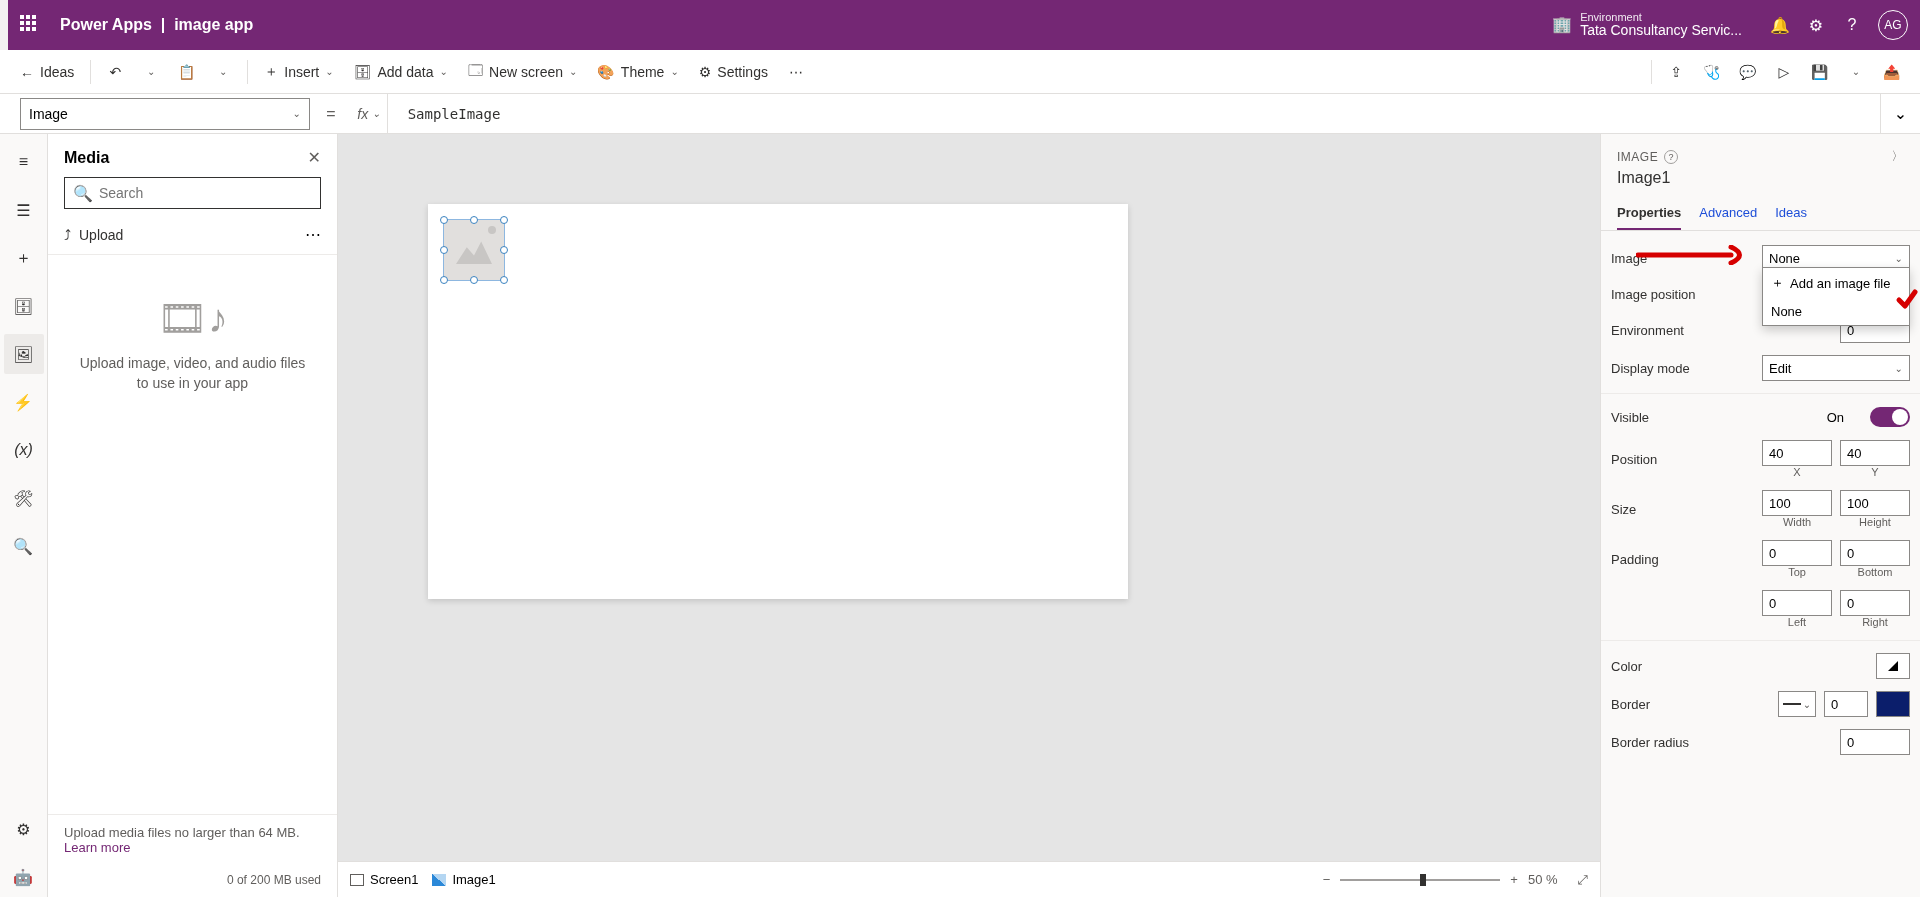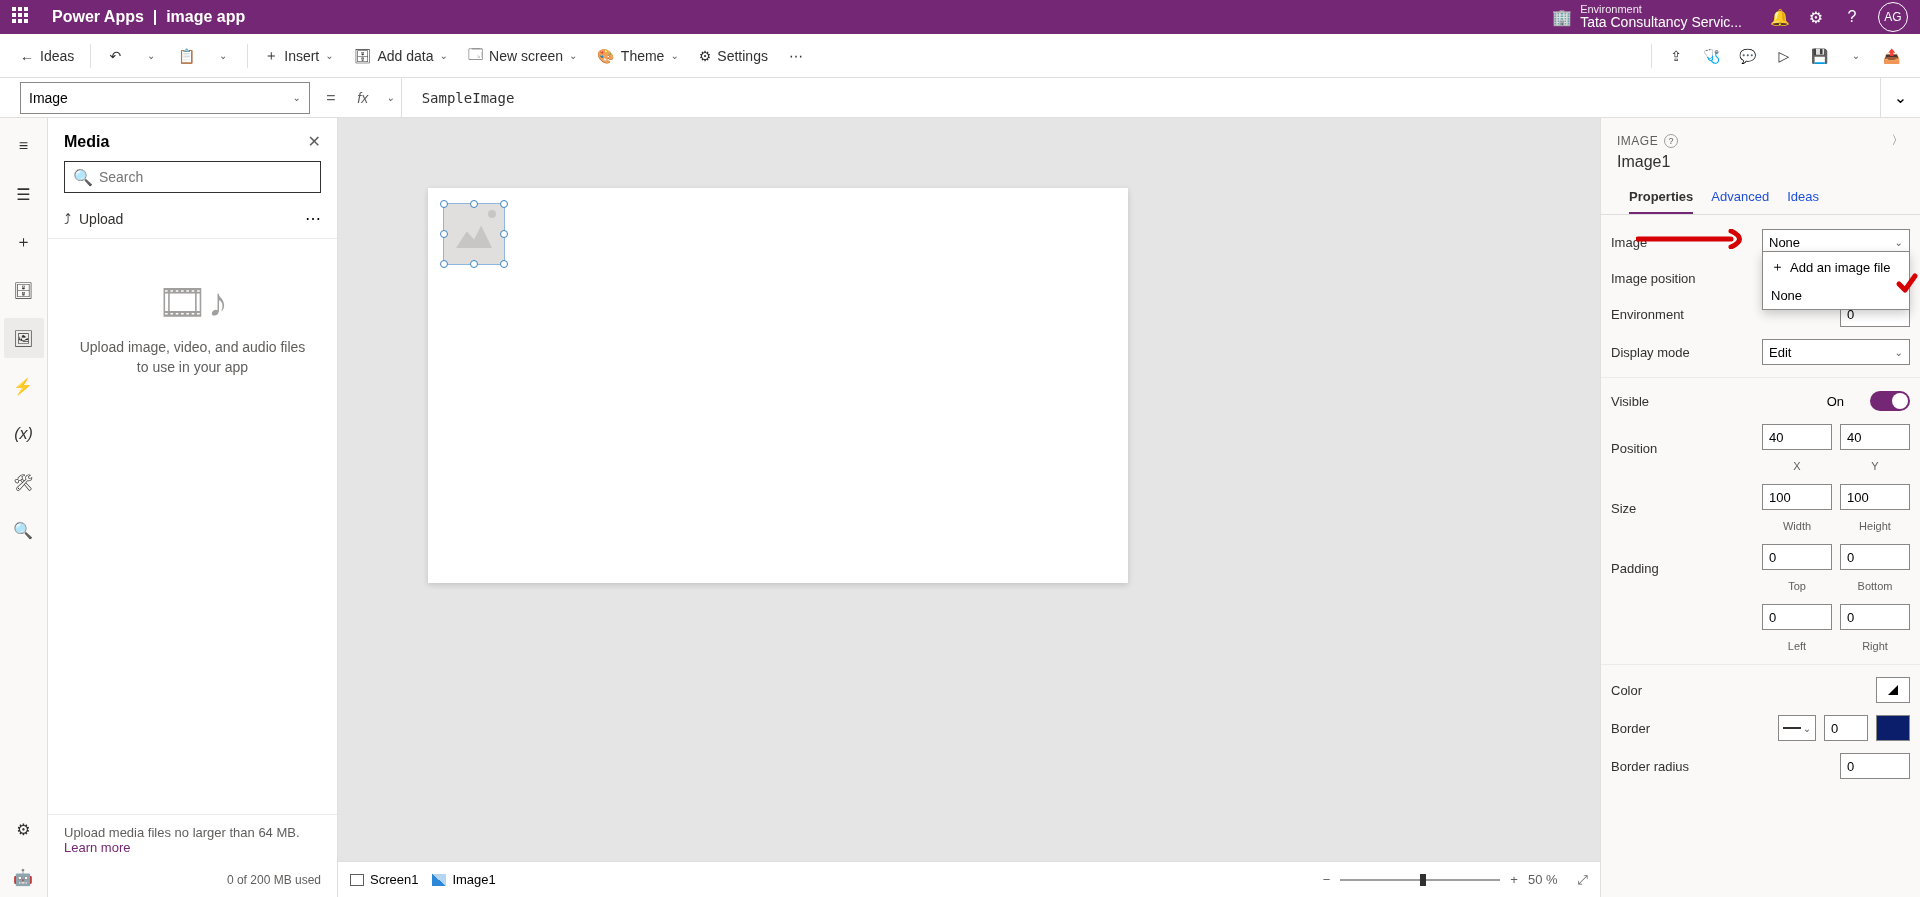--- a/index.html
+++ b/index.html
@@ -1,20 +1,20 @@
 <!DOCTYPE html>
 <html><head>
 <meta charset="utf-8">
 <style>
   * { box-sizing: border-box; margin: 0; padding: 0; font-family: "Segoe UI", Arial, sans-serif; }
   html, body { height: 100%; overflow: hidden; }
   body { display: flex; flex-direction: column; background: #f3f2f1; }
 
   
-  .header { height: 34px; background: #742774; color: #fff; display: flex; align-items: center; padding: 4px 12px; }
+  .header { height: 50px; background: #742774; color: #fff; display: flex; align-items: center; padding: 4px 12px; margin-left: 8px; }
   .waffle { width: 20px; height: 20px; display: grid; grid-template-columns: repeat(3,4px); grid-template-rows: repeat(3,4px); gap: 2px; margin-right: 20px; }
   .waffle span { background: #fff; }
   .header-title { font-size: 16px; font-weight: 600; }
   .header-spacer { flex: 1; }
   .env { display: flex; align-items: center; gap: 8px; margin-right: 20px; }
   .env-icon { font-size: 16px; }
   .env-text { line-height: 1.1; }
   .env-label { font-size: 11px; opacity: .9; }
   .env-name { font-size: 14px; }
   .header-icon { width: 36px; height: 36px; display: flex; align-items: center; justify-content: center; color: #fff; cursor: pointer; }
@@ -25,21 +25,21 @@
   .cmd { display: flex; align-items: center; gap: 6px; padding: 0 8px; height: 32px; font-size: 14px; color: #323130; cursor: pointer; border-radius: 2px; }
   .sep { width: 1px; height: 24px; background: #e1dfdd; margin: 0 4px; }
   .chev { font-size: 10px; color: #605e5c; }
   .cmdbar-right { margin-left: auto; display: flex; align-items: center; gap: 4px; }
   .cmd-icon-only { width: 32px; justify-content: center; }
 
   
   .formula-row { height: 40px; background: #fff; border-bottom: 1px solid #e1dfdd; display: flex; align-items: center; padding: 0 0 0 20px; gap: 10px; }
   .prop-select { width: 290px; height: 32px; border: 1px solid #8a8886; padding: 0 8px; font-size: 14px; background: #fff; display: flex; align-items: center; justify-content: space-between; }
   .eq { font-size: 16px; font-style: italic; color: #605e5c; padding: 0 6px; }
-  .fx { font-style: italic; color: #605e5c; font-size: 14px; display: flex; align-items: center; gap: 18px; padding: 0 6px; border-right: 1px solid #e1dfdd; height: 100%; }
+  .fx { font-style: italic; color: #605e5c; font-size: 14px; display: flex; align-items: center; gap: 4px; padding: 0 6px; border-right: 1px solid #e1dfdd; height: 100%; }
   .formula-input { flex: 1; height: 100%; border: none; padding: 0 10px; font-family: Consolas, monospace; font-size: 14px; color: #323130; outline: none; }
   .formula-expand { width: 40px; display: flex; align-items: center; justify-content: center; cursor: pointer; border-left: 1px solid #e1dfdd; height: 100%; }
 
   
   .main { flex: 1; display: flex; min-height: 0; }
 
   
   .leftrail { width: 48px; background: #faf9f8; border-right: 1px solid #e1dfdd; display: flex; flex-direction: column; align-items: center; padding-top: 8px; gap: 8px; }
   .rail-btn { width: 40px; height: 40px; display: flex; align-items: center; justify-content: center; color: #323130; cursor: pointer; border-radius: 2px; }
   .rail-btn.active { background: #edebe9; }
@@ -83,30 +83,30 @@
   .zoom { margin-left: auto; display: flex; align-items: center; gap: 10px; color: #605e5c; }
   .slider { width: 160px; height: 2px; background: #a19f9d; position: relative; }
   .slider-thumb { position: absolute; top: -5px; left: 50%; width: 6px; height: 12px; background: #323130; }
 
   
   .props { width: 320px; background: #faf9f8; border-left: 1px solid #e1dfdd; display: flex; flex-direction: column; overflow-y: auto; position: relative; }
   .props-head { padding: 14px 16px 4px; display: flex; align-items: center; gap: 6px; color: #605e5c; font-size: 12px; letter-spacing: .5px; }
   .props-head .info { width: 14px; height: 14px; border: 1px solid #a19f9d; border-radius: 50%; display: flex; align-items: center; justify-content: center; font-size: 9px; }
   .props-headbtn { margin-left: auto; color: #605e5c; cursor: pointer; }
   .props-name { padding: 0 16px 10px; font-size: 16px; color: #323130; }
-  .tabs { display: flex; gap: 18px; padding: 0 28px; border-bottom: 1px solid #e1dfdd; font-size: 13px; }
+  .tabs { display: flex; gap: 18px; padding: 0 16px; border-bottom: 1px solid #e1dfdd; font-size: 13px; }
   .tab { padding: 8px 0; cursor: pointer; color: #1d4ed8; }
   .tab.active { color: #323130; font-weight: 600; border-bottom: 2px solid #742774; }
   .prop-list { padding: 8px 0; }
   .prop-row { display: flex; align-items: center; padding: 6px 10px; gap: 8px; font-size: 13px; position: relative; min-height: 34px; }
   .prop-label { flex: 1; color: #323130; }
   .prop-input, .prop-select-sm { height: 26px; border: 1px solid #8a8886; background: #fff; font-size: 13px; padding: 0 6px; }
   .prop-select-sm { width: 148px; display: flex; align-items: center; justify-content: space-between; }
   .prop-num { width: 70px; }
-  .pair { display: flex; gap: 10px; flex-direction: column; align-items: center; }
+  .pair { display: flex; gap: 0; flex-direction: column; align-items: center; }
   .pair-wrap { display: flex; gap: 8px; }
   .sublabel { font-size: 11px; color: #605e5c; text-align: center; }
   .toggle { width: 40px; height: 20px; background: #742774; border-radius: 10px; position: relative; cursor: pointer; }
   .toggle::after { content: ""; position: absolute; right: 2px; top: 2px; width: 16px; height: 16px; background: #fff; border-radius: 50%; }
   .toggle-label { font-size: 13px; margin-right: 18px; }
   .divider { height: 1px; background: #edebe9; margin: 6px 0; }
   .color-sw { width: 34px; height: 26px; border: 1px solid #8a8886; background: #fff; display: flex; align-items: center; justify-content: center; }
   .color-tri { width: 0; height: 0; border-left: 10px solid transparent; border-bottom: 10px solid #000; }
   .border-sw { width: 34px; height: 26px; border: 1px solid #8a8886; background: #0b1e6b; }
   .border-style { width: 38px; height: 26px; border: 1px solid #8a8886; background: #fff; display: flex; align-items: center; justify-content: center; gap: 2px; }

